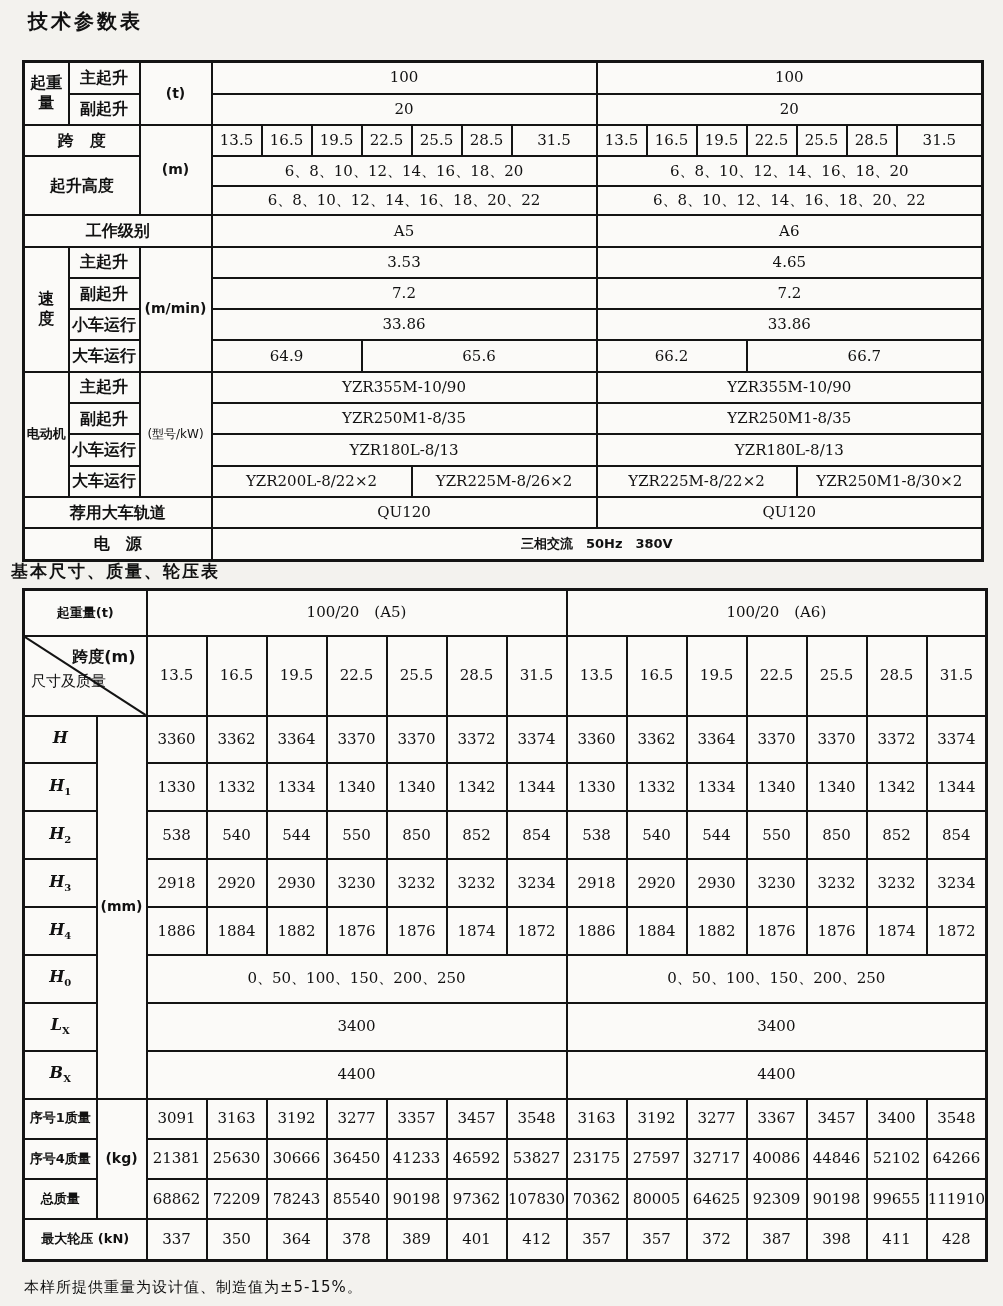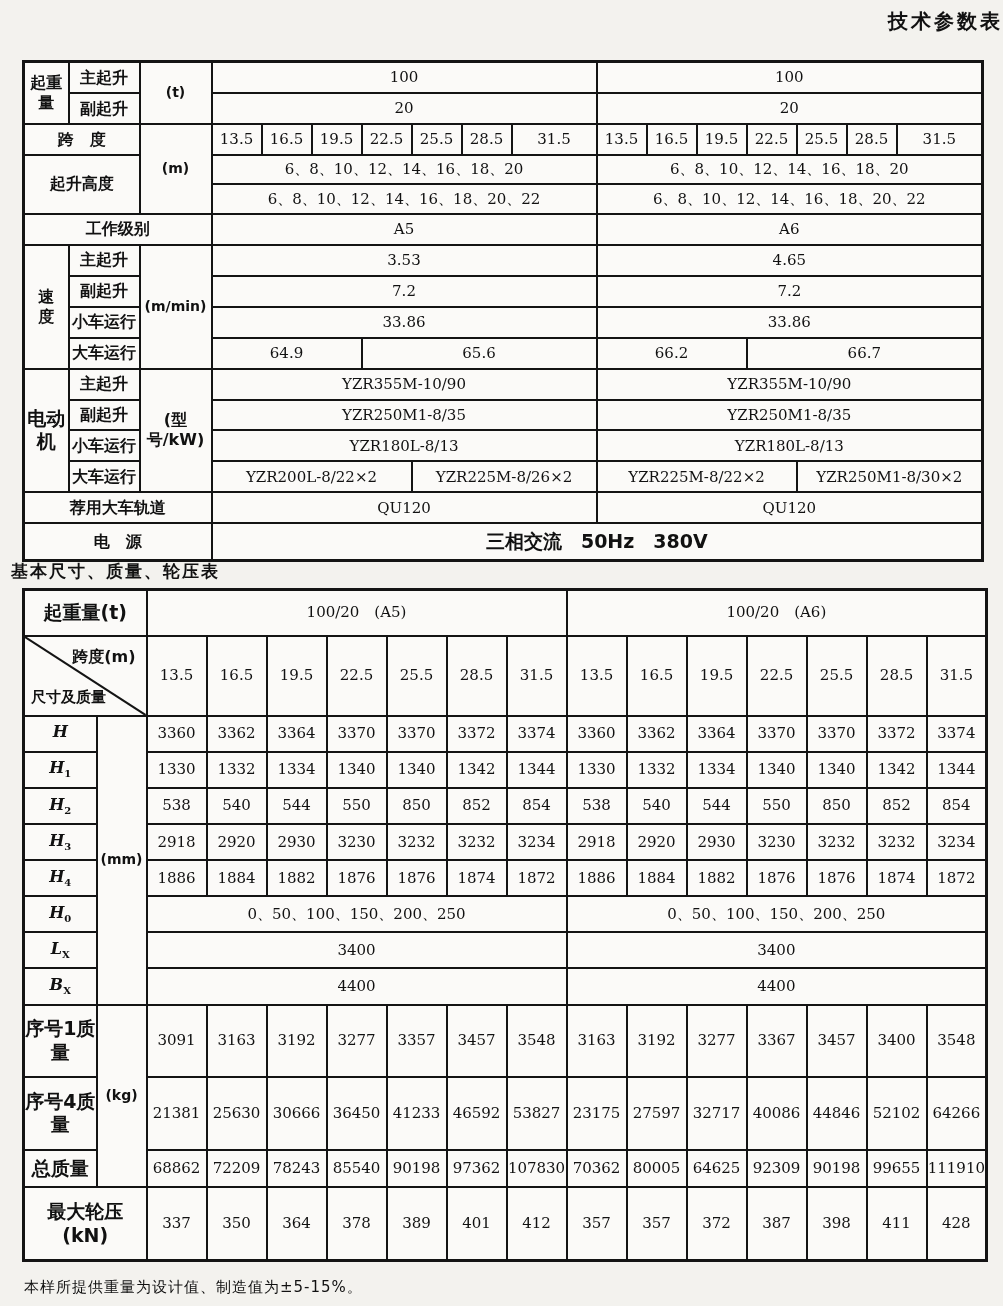--- a/index.html
+++ b/index.html
@@ -7,21 +7,21 @@
   body {
     width:1003px; height:1306px;
     background:#f3f2ee;
     font-family:"DejaVu Sans","Liberation Sans",sans-serif;
     color:#111;
   }
   .page { position:relative; width:1003px; height:1306px; overflow:hidden; }
 
   .title-main {
     position:absolute; top:8px; left:0; width:100%;
-    text-align:right; font-size:20px; font-weight:bold; letter-spacing:3px;padding-left:28px;
+    text-align:left; font-size:20px; font-weight:bold; letter-spacing:3px;padding-left:28px;
   }
   .title-second {
     position:absolute; top:560px; left:11px; width:100%;
     font-size:17px; font-weight:bold; letter-spacing:2px;
   }
   .footnote {
     position:absolute; top:1278px; left:24px;
     font-size:15px; letter-spacing:1px;
   }
 
@@ -33,31 +33,31 @@
   }
   table.sheet td {
     border:2px solid #141414;
     text-align:center; vertical-align:middle;
     padding:0; overflow:hidden; line-height:1.25;
   }
   .t1 { left:22px; top:60px; width:959px; height:502px; }
   .t2 { left:22px; top:588px; width:963px; height:674px; }
 
   .lab  { font-weight:bold; font-size:16px; }
-  .lab2 { font-weight:bold; font-size:19px; }
+  .lab2 { font-weight:bold; font-size:13px; }
   .unit { font-weight:bold; font-size:14px; }
-  .unit-sm { font-weight:bold; font-size:16px; }
+  .unit-sm { font-weight:normal; font-size:12px; }
   .num  { font-family:"DejaVu Serif","Liberation Serif",serif; font-size:15px; font-weight:normal; }
   .dim  { font-family:"DejaVu Serif","Liberation Serif",serif; font-style:italic; font-size:16px; font-weight:bold; }
   .dim sub { font-size:10px; font-style:normal; }
 
   .corner { position:relative; }
   .corner svg { position:absolute; left:0; top:0; width:100%; height:100%; }
   .corner-top   { position:absolute; top:10px; right:10px; font-weight:bold; font-size:16px; }
-  .corner-bottom{ position:absolute; bottom:8px; left:6px;  font-weight:bold; font-size:15px; }
+  .corner-bottom{ position:absolute; bottom:24px; left:6px;  font-weight:normal; font-size:15px; }
 </style>
 </head>
 <body>
 
 <div class="page">
 
   <div class="title-main">技术参数表</div>
 
   <table class="sheet t1">
     <colgroup>

